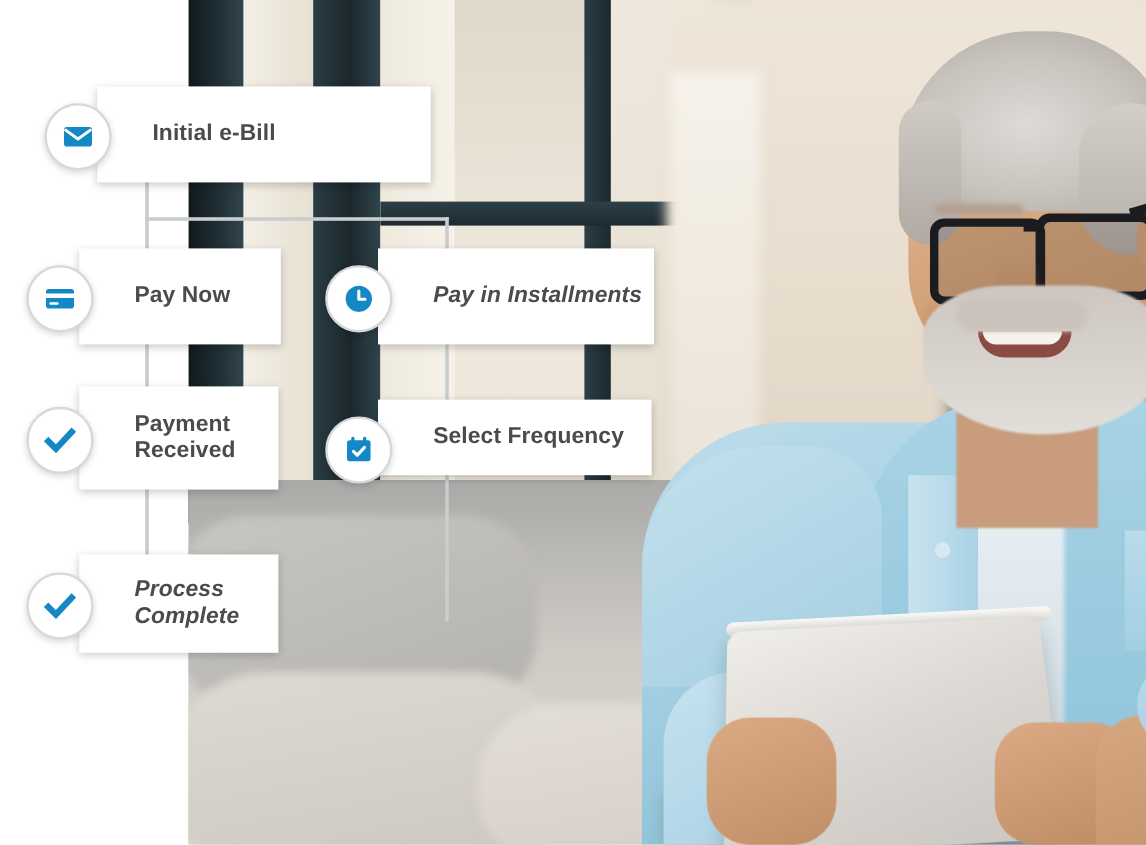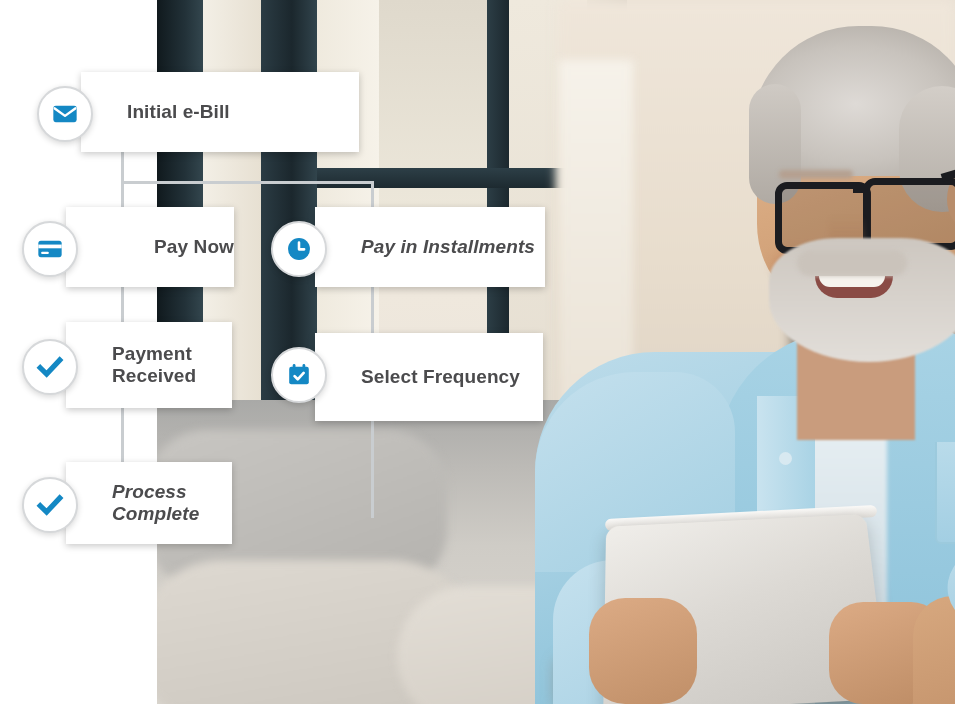--- a/index.html
+++ b/index.html
@@ -221,21 +221,21 @@
     </div>
     <div class="ico" style="left:0;top:14px;">
       <svg width="28" height="28" viewBox="0 0 24 24" aria-hidden="true">
         <rect x="2" y="5" width="20" height="14" rx="2" fill="#1488c4"></rect>
         <path d="M3.2 7.2 L12 13.6 L20.8 7.2" fill="none" stroke="#ffffff" stroke-width="2.1" stroke-linecap="round" stroke-linejoin="round"></path>
       </svg>
     </div>
   </div>
 
   <div class="node" style="left:22px;top:207px;width:212px;height:80px;">
-    <div class="card" style="margin-left:44px;width:168px;padding-left:46px;justify-content:flex-end;">
+    <div class="card" style="margin-left:44px;width:168px;padding-left:46px;">
       <span class="card-label">Pay Now</span>
     </div>
     <div class="ico" style="left:0;top:14px;">
       <svg width="28" height="28" viewBox="0 0 24 24" aria-hidden="true">
         <rect x="2" y="5" width="20" height="14" rx="2.2" fill="#1488c4"></rect>
         <rect x="2" y="8.2" width="20" height="3.2" fill="#ffffff"></rect>
         <rect x="4.4" y="14.4" width="6.6" height="1.9" rx=".9" fill="#ffffff"></rect>
       </svg>
     </div>
   </div>
@@ -257,21 +257,21 @@
       <span class="card-label">Payment
 Received</span>
     </div>
     <div class="ico" style="left:0;top:17px;">
       <svg width="30" height="30" viewBox="0 0 24 24" aria-hidden="true">
         <path d="M4.2 12.6 L9.3 17.6 L19.8 6.4" fill="none" stroke="#1488c4" stroke-width="4.2" stroke-linecap="square" stroke-linejoin="miter"></path>
       </svg>
     </div>
   </div>
 
-  <div class="node" style="left:271px;top:333px;width:272px;height:88px;align-items:center;">
+  <div class="node" style="left:271px;top:333px;width:272px;height:63px;align-items:center;">
     <div class="card" style="margin-left:44px;width:228px;padding-left:46px;">
       <span class="card-label">Select Frequency</span>
     </div>
     <div class="ico" style="left:0;top:14px;">
       <svg width="28" height="28" viewBox="0 0 24 24" aria-hidden="true">
         <rect x="3.6" y="5" width="16.8" height="15" rx="1.8" fill="#1488c4"></rect>
         <rect x="6.6" y="2.6" width="2.4" height="4.4" rx="1.2" fill="#1488c4"></rect>
         <rect x="15" y="2.6" width="2.4" height="4.4" rx="1.2" fill="#1488c4"></rect>
         <rect x="3.6" y="5" width="16.8" height="2.6" fill="#ffffff" opacity=".0"></rect>
         <path d="M8.2 13 L10.9 15.7 L16 10.2" fill="none" stroke="#ffffff" stroke-width="2.3" stroke-linecap="round" stroke-linejoin="round"></path>

